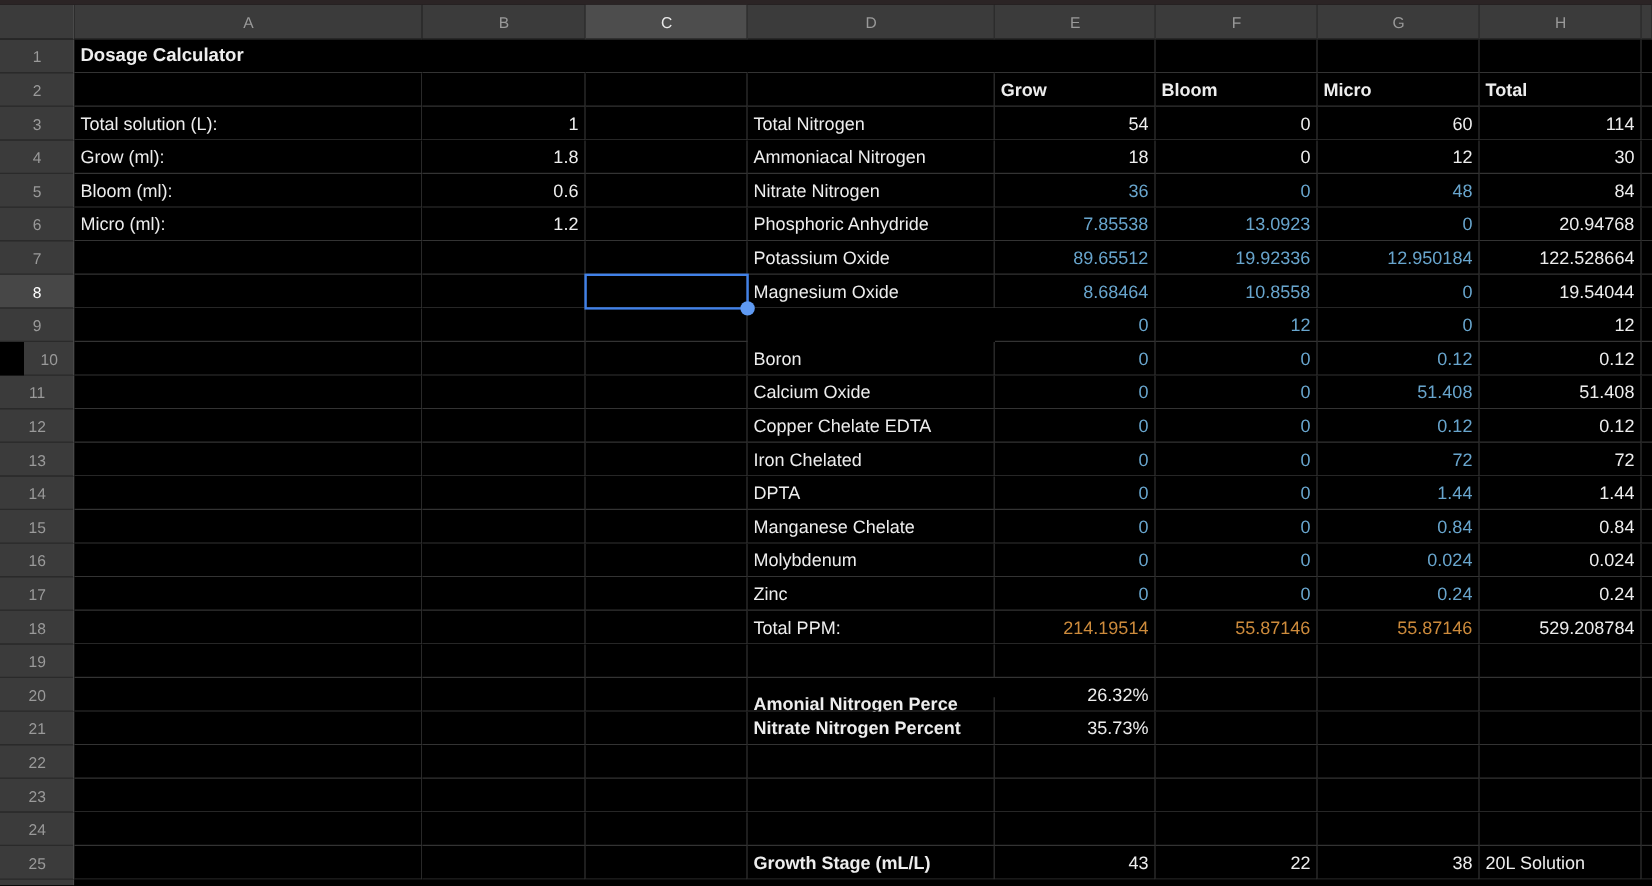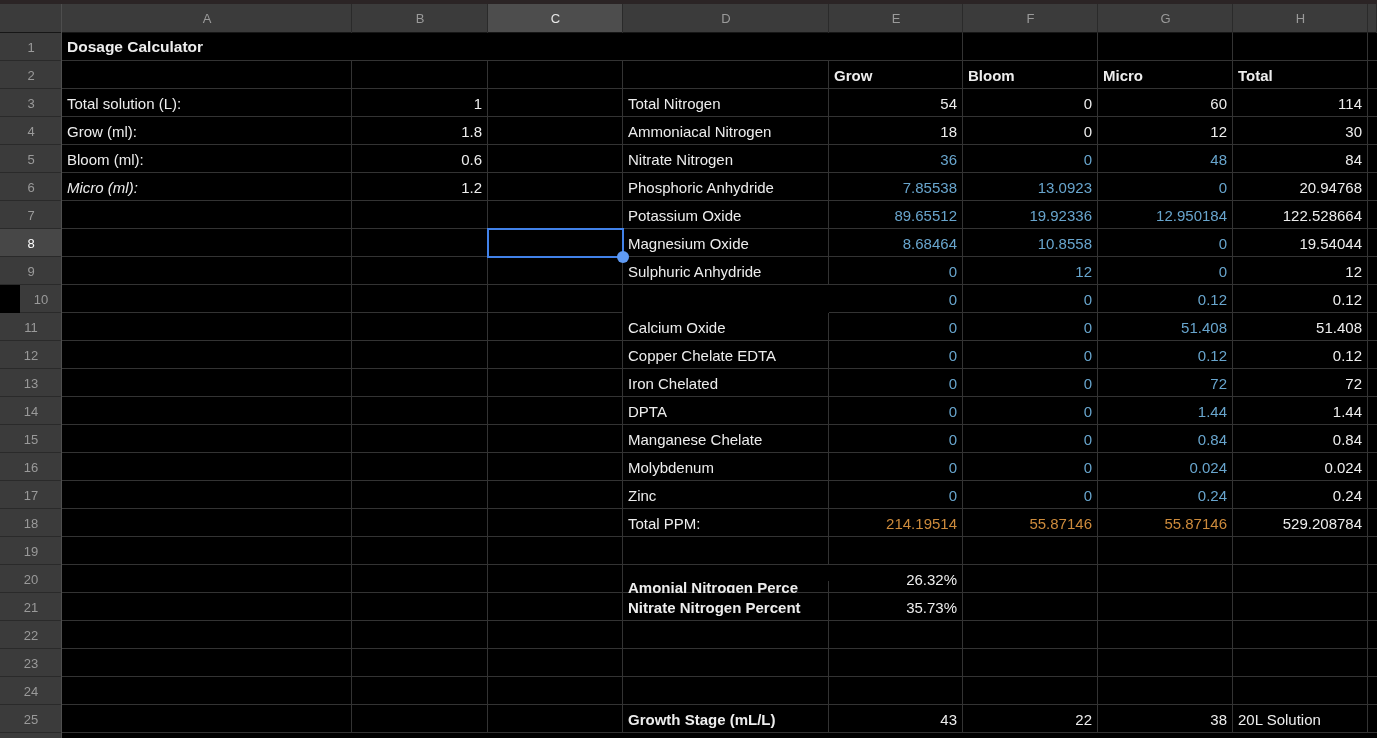--- a/index.html
+++ b/index.html
@@ -140,21 +140,21 @@
       <div class="c" style="grid-area: 6 / 10;"></div>
       <div class="c" style="grid-area: 7 / 2;">Bloom (ml):</div>
       <div class="c right" style="grid-area: 7 / 3;">0.6</div>
       <div class="c" style="grid-area: 7 / 4;"></div>
       <div class="c" style="grid-area: 7 / 5;">Nitrate Nitrogen</div>
       <div class="c right blue" style="grid-area: 7 / 6;">36</div>
       <div class="c right blue" style="grid-area: 7 / 7;">0</div>
       <div class="c right blue" style="grid-area: 7 / 8;">48</div>
       <div class="c right" style="grid-area: 7 / 9;">84</div>
       <div class="c" style="grid-area: 7 / 10;"></div>
-      <div class="c" style="grid-area: 8 / 2; font-style: italic;">Micro (ml):</div>
+      <div class="c" style="grid-area: 8 / 2;">Micro (ml):</div>
       <div class="c right" style="grid-area: 8 / 3;">1.2</div>
       <div class="c" style="grid-area: 8 / 4;"></div>
       <div class="c" style="grid-area: 8 / 5;">Phosphoric Anhydride</div>
       <div class="c right blue" style="grid-area: 8 / 6;">7.85538</div>
       <div class="c right blue" style="grid-area: 8 / 7;">13.0923</div>
       <div class="c right blue" style="grid-area: 8 / 8;">0</div>
       <div class="c right" style="grid-area: 8 / 9;">20.94768</div>
       <div class="c" style="grid-area: 8 / 10;"></div>
       <div class="c" style="grid-area: 9 / 2;"></div>
       <div class="c" style="grid-area: 9 / 3;"></div>
@@ -170,29 +170,29 @@
       <div class="c" style="grid-area: 10 / 4;"></div>
       <div class="c" style="grid-area: 10 / 5;">Magnesium Oxide</div>
       <div class="c right blue" style="grid-area: 10 / 6;">8.68464</div>
       <div class="c right blue" style="grid-area: 10 / 7;">10.8558</div>
       <div class="c right blue" style="grid-area: 10 / 8;">0</div>
       <div class="c right" style="grid-area: 10 / 9;">19.54044</div>
       <div class="c" style="grid-area: 10 / 10;"></div>
       <div class="c" style="grid-area: 11 / 2;"></div>
       <div class="c" style="grid-area: 11 / 3;"></div>
       <div class="c" style="grid-area: 11 / 4;"></div>
-      <div class="c" style="grid-area: 11 / 5;">Sulphuric Anhydride</div>
       <div class="c right blue" style="grid-area: 11 / 6;">0</div>
       <div class="c right blue" style="grid-area: 11 / 7;">12</div>
       <div class="c right blue" style="grid-area: 11 / 8;">0</div>
       <div class="c right" style="grid-area: 11 / 9;">12</div>
       <div class="c" style="grid-area: 11 / 10;"></div>
       <div class="c" style="grid-area: 12 / 2;"></div>
       <div class="c" style="grid-area: 12 / 3;"></div>
       <div class="c" style="grid-area: 12 / 4;"></div>
+      <div class="c" style="grid-area: 12 / 5;">Boron</div>
       <div class="c right blue" style="grid-area: 12 / 6;">0</div>
       <div class="c right blue" style="grid-area: 12 / 7;">0</div>
       <div class="c right blue" style="grid-area: 12 / 8;">0.12</div>
       <div class="c right" style="grid-area: 12 / 9;">0.12</div>
       <div class="c" style="grid-area: 12 / 10;"></div>
       <div class="c" style="grid-area: 13 / 2;"></div>
       <div class="c" style="grid-area: 13 / 3;"></div>
       <div class="c" style="grid-area: 13 / 4;"></div>
       <div class="c" style="grid-area: 13 / 5;">Calcium Oxide</div>
       <div class="c right blue" style="grid-area: 13 / 6;">0</div>

